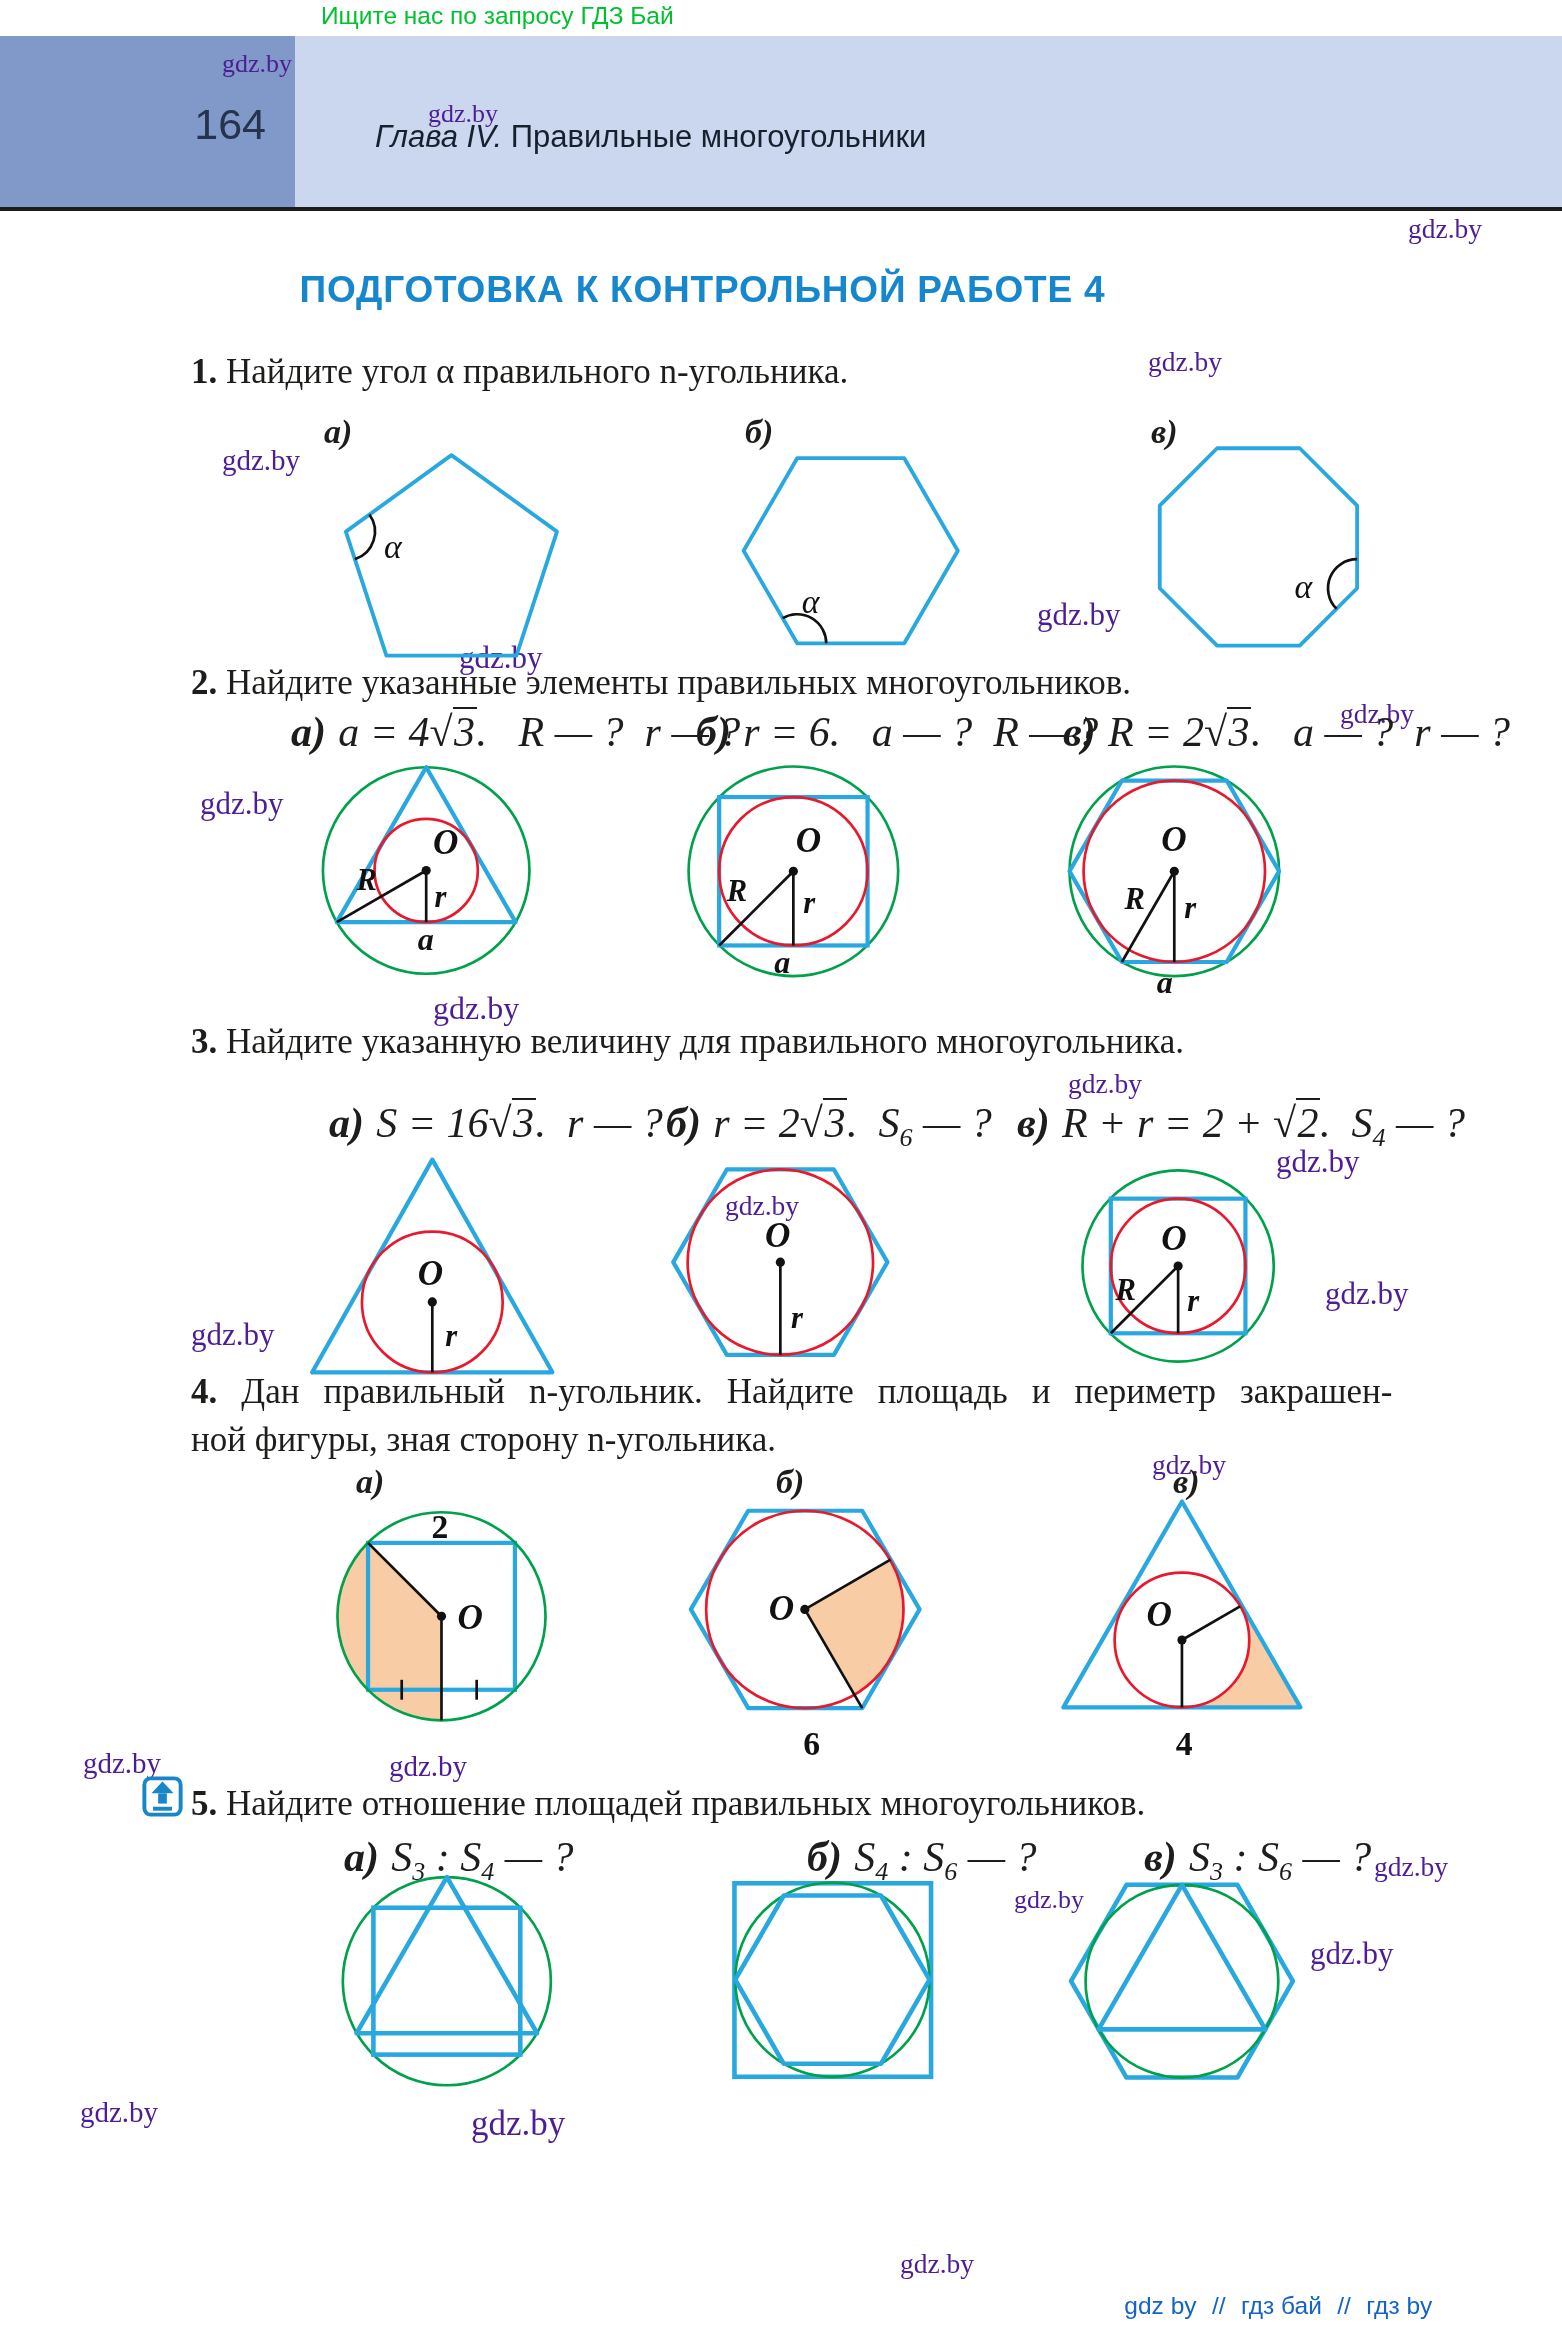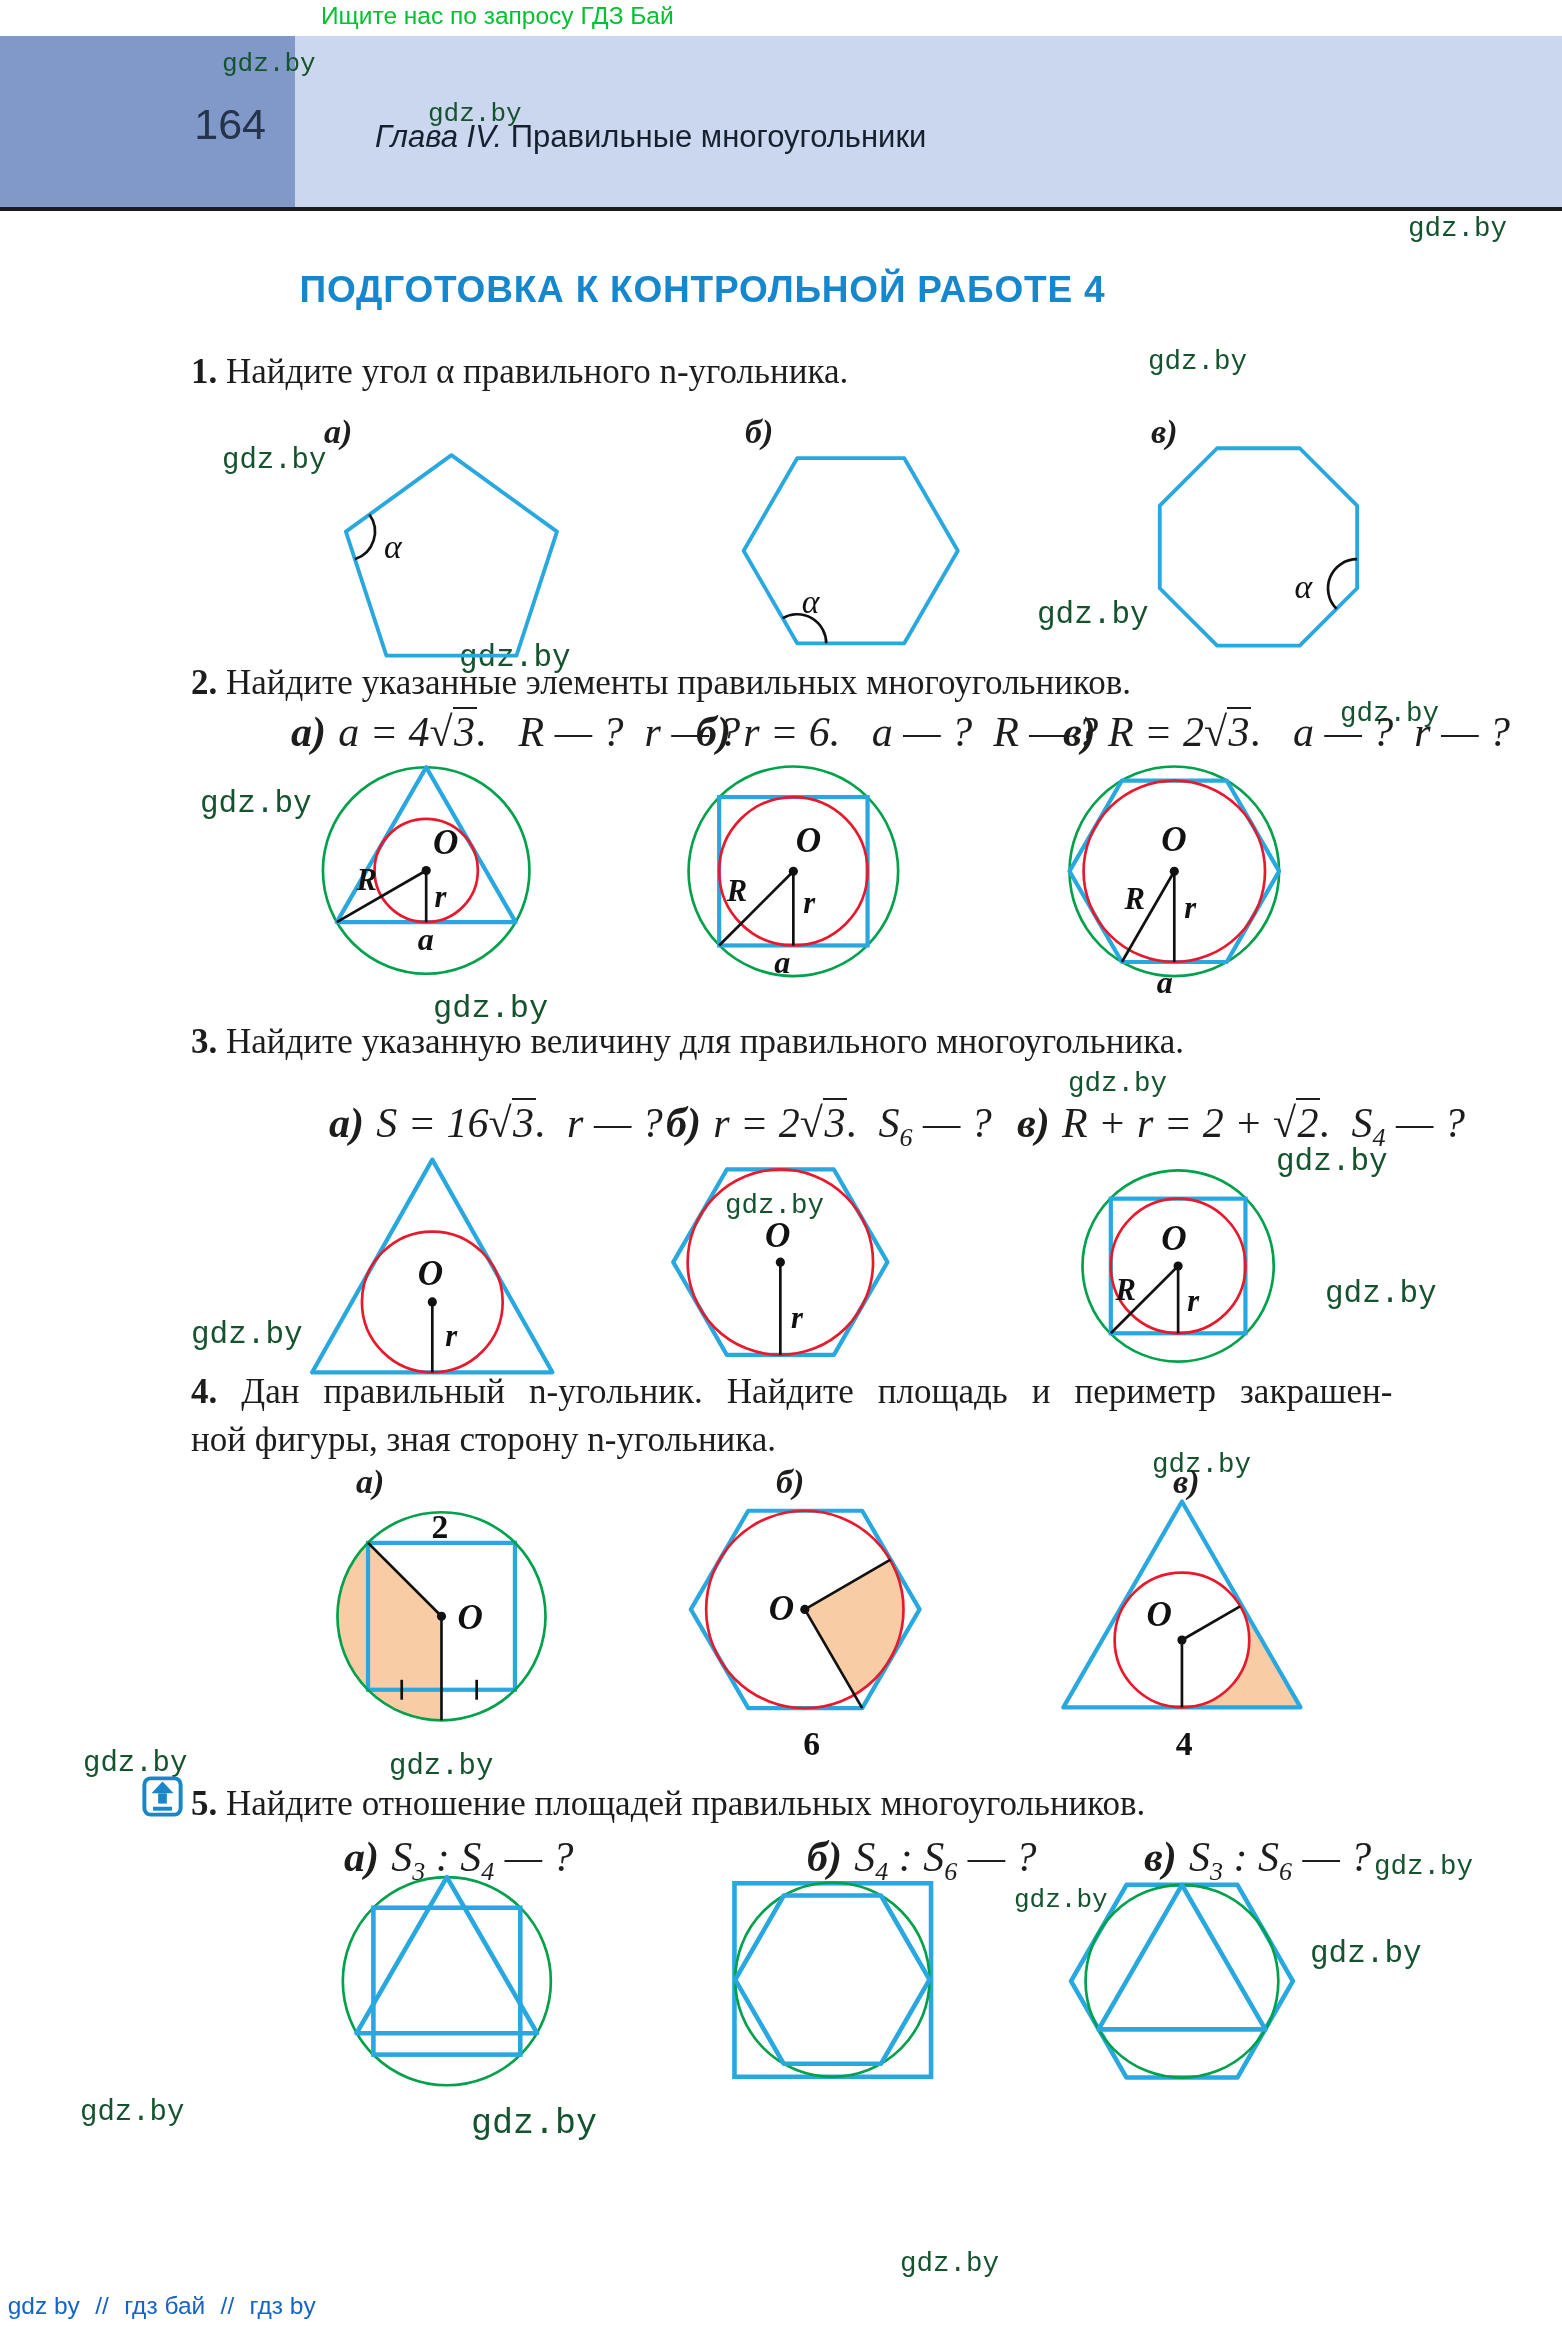--- a/index.html
+++ b/index.html
@@ -3,21 +3,21 @@
 <meta charset="utf-8">
 <style>
   :root{
     --blue:#29a8e0; --green:#00a14b; --red:#e8192c; --peach:#f8cda6;
     --title-blue:#1787cd; --banner-green:#00c230; --footer-blue:#1464c8;
     --band:#cbd7ee; --band-block:#8199c9; --ink:#1d1d1b;
   }
   html,body{margin:0;padding:0;background:#777;}
   .page{position:relative;width:1563px;height:2330px;background:#ffffff;overflow:hidden;
         font-family:"Liberation Serif",serif;color:var(--ink);}
-  .watermark{position:absolute;font-family:Liberation Mono, monospace;color:#14532d;white-space:nowrap;}
+  .watermark{position:absolute;font-family:Liberation Serif, serif;color:#4c1d95;white-space:nowrap;}
   .banner{position:absolute;font-family:"Liberation Sans",sans-serif;color:var(--banner-green);font-size:24.5px;white-space:nowrap;}
   .band{position:absolute;left:0;top:36px;width:1563px;height:171px;background:var(--band);}
   .band-block{position:absolute;left:0;top:0;width:295px;height:171px;background:var(--band-block);}
   .page-num{position:absolute;left:107px;top:100px;width:159px;text-align:right;
             font-family:"Liberation Sans",sans-serif;font-size:43px;color:#25334d;}
   .chapter{position:absolute;left:329px;top:119px;font-family:"Liberation Sans",sans-serif;
            font-size:31px;color:#16202e;white-space:nowrap;margin-left:46px;}
   .chapter .it{font-style:italic;}
   .rule{position:absolute;left:0;top:207px;width:1563px;height:3.8px;background:#1c1c1c;}
   .title{position:absolute;left:194px;top:269px;width:1017px;text-align:center;
@@ -31,21 +31,21 @@
   .frow .lab{font-weight:bold;font-style:italic;margin-right:12.2px;}
   .formula{font-style:italic;}
   .formula sub{font-size:0.62em;}
   .vinc{border-top:2.3px solid var(--ink);padding:0 1.5px;}
   .figures{position:absolute;left:0;top:0;pointer-events:none;}
   .fl-O{font:italic 700 46px "Liberation Serif",serif;fill:#111;}
   .fl-R,.fl-r{font:italic 700 40px "Liberation Serif",serif;fill:#111;}
   .fl-a{font:italic 700 42px "Liberation Serif",serif;fill:#111;}
   .fl-alpha{font:italic 400 44px "Liberation Serif",serif;fill:#111;}
   .fl-num{font:700 44px "Liberation Serif",serif;fill:#111;}
-  .footer{position:absolute;left:0;top:2292px;width:1440px;text-align:left;
+  .footer{position:absolute;left:0;top:2292px;width:1440px;text-align:right;
           font-family:"Liberation Sans",sans-serif;font-size:24.5px;color:var(--footer-blue);}
   .footer span{margin:0 7.7px;}
   .p5icon{position:absolute;left:142px;top:1776px;width:41px;height:41px;}
 </style>
 </head>
 <body>
 
 <div class="page">
 
   <div class="banner" style="left:321px;top:1.5px;">Ищите нас по запросу ГДЗ Бай</div>

